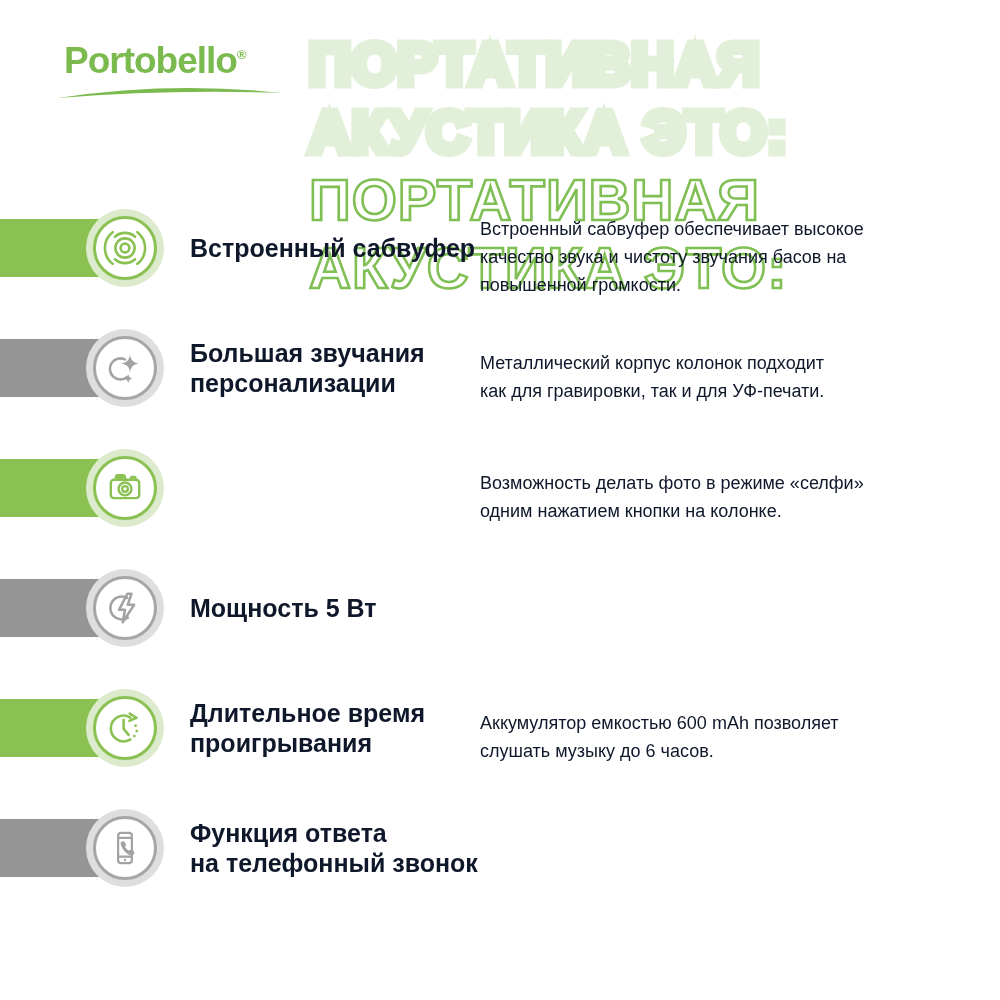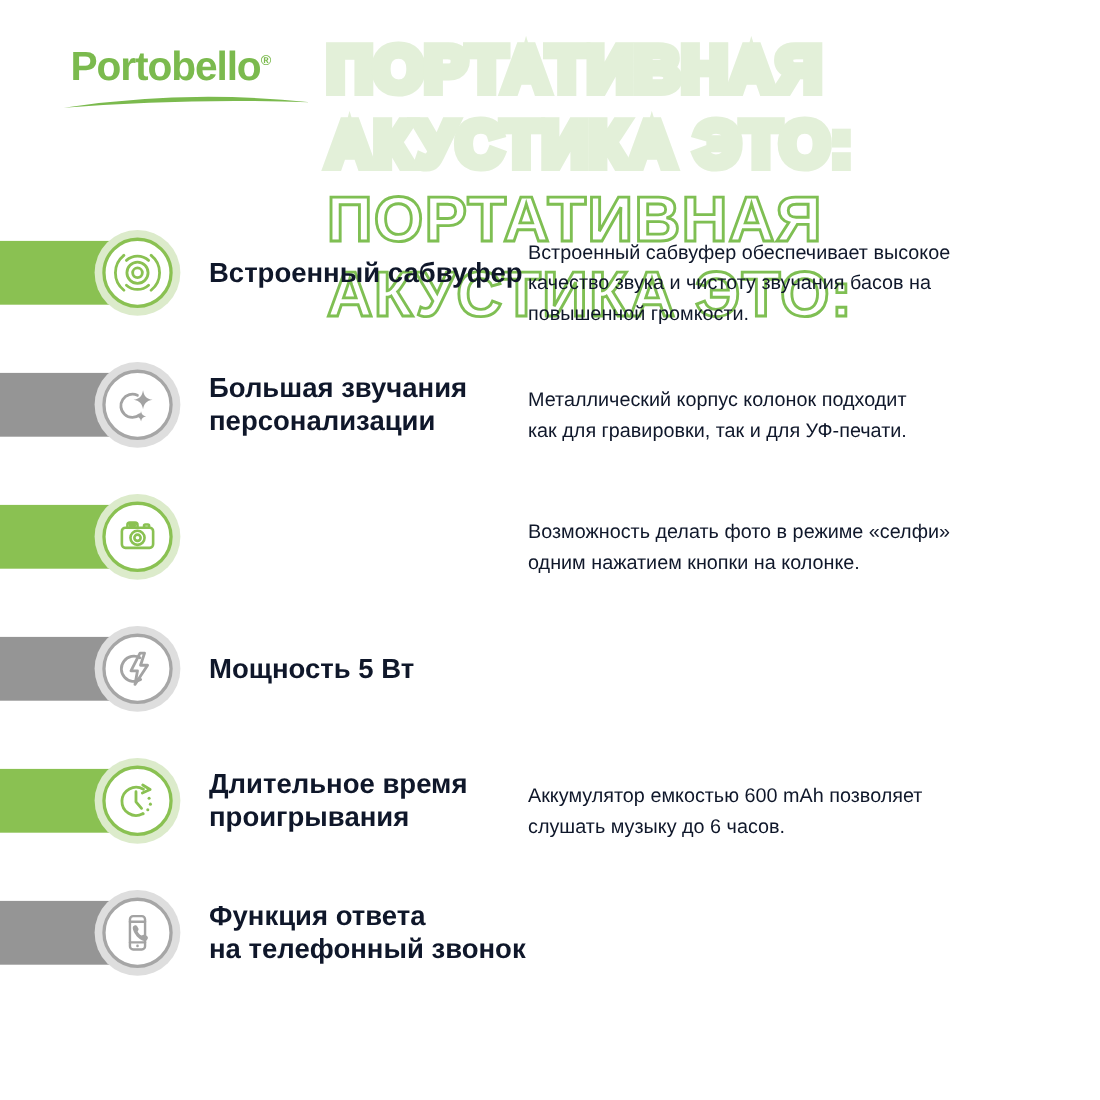--- a/index.html
+++ b/index.html
@@ -7,21 +7,21 @@
   .canvas{position:relative;width:1000px;height:1000px;background:#ffffff;overflow:hidden;}
 
   
   .logo{position:absolute;left:64px;top:40px;width:215px;}
   .logo-text{font-weight:bold;font-size:37px;color:#7bba4e;letter-spacing:-1px;white-space:nowrap;}
   .logo-text sup{font-size:13px;font-weight:bold;vertical-align:14px;letter-spacing:0;}
   .logo-swoosh{position:absolute;left:-8px;top:44px;}
 
   .headline{position:absolute;left:297px;top:30px;width:560px;font-weight:bold;
             font-size:58px;line-height:68px;letter-spacing:1px;white-space:pre-line;}
-  .headline .layer{display:block;}
+  .headline .layer{display:block;margin-left:12px;}
   .headline .glow{position:absolute;left:0;top:0;color:#e3f0d9;-webkit-text-stroke:9px #e3f0d9;
                   text-shadow:0 0 2px #e3f0d9;}
   .headline .main{position:relative;color:#ffffff;-webkit-text-stroke:2.6px #7fbf53;}
 
   
   .row{position:absolute;left:0;width:1000px;height:120px;}
   .bar{position:absolute;left:0;top:31px;width:122px;height:58px;}
   .halo{position:absolute;left:86px;top:21px;width:78px;height:78px;border-radius:50%;}
   .circle{position:absolute;left:93px;top:28px;width:64px;height:64px;border-radius:50%;
           background:#ffffff;box-sizing:border-box;border:3px solid;

